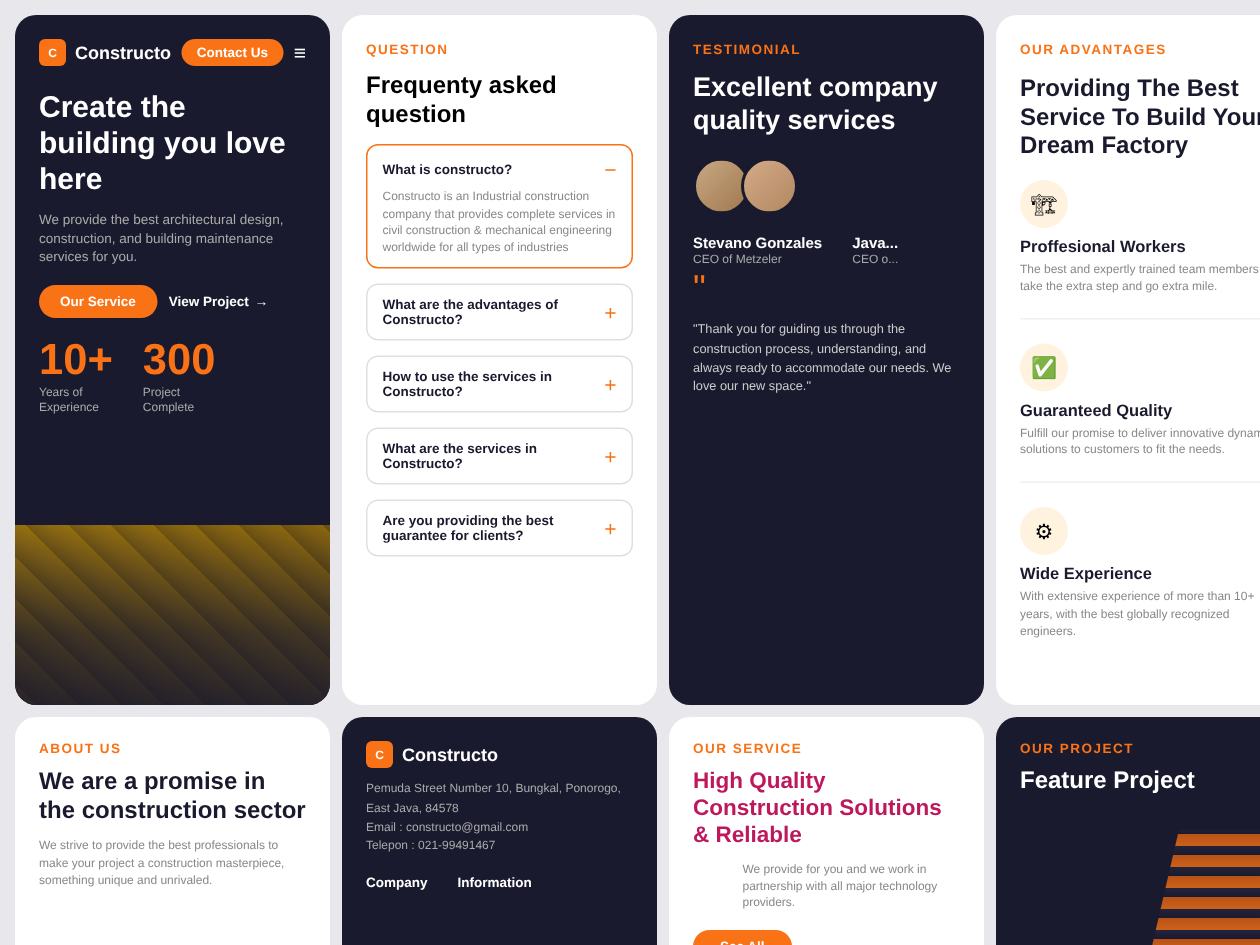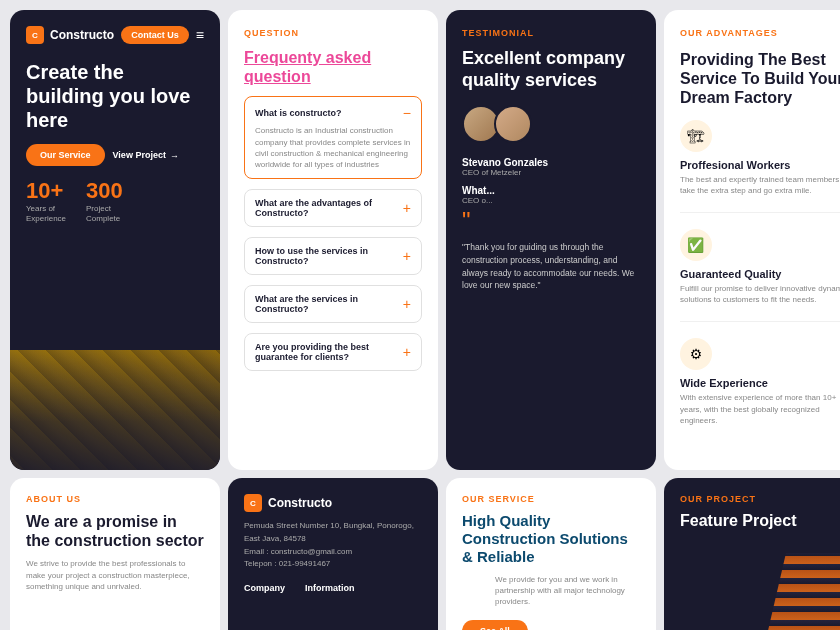--- a/index.html
+++ b/index.html
@@ -100,21 +100,21 @@
       font-weight: 600;
       cursor: pointer;
       display: flex; align-items: flex-end; gap: 4px;
     }
     .stats {
       display: flex;
       gap: 20px;
       margin-top: 4px;
     }
     .stat-num {
-      font-size: 22px;
+      font-size: 29px;
       font-weight: 800;
       color: #f97316;
     }
     .stat-label {
       font-size: 8px;
       color: #aaa;
       line-height: 1.3;
     }
     .hero-img {
       position: absolute;
@@ -143,23 +143,22 @@
     .section-label {
       font-size: 9px;
       font-weight: 700;
       color: #f97316;
       text-transform: uppercase;
       letter-spacing: 1px;
     }
     .card-faq h2 {
       font-size: 16px;
       font-weight: 800;
-      color: #ec4899;
+      color: #000000;
       line-height: 1.2;
-      text-decoration: underline;
     }
     .faq-item {
       border: 1px solid #e0e0e0;
       border-radius: 8px;
       padding: 8px 10px;
       cursor: pointer;
     }
     .faq-item.active {
       border-color: #f97316;
     }
@@ -211,23 +210,22 @@
       width: 38px; height: 38px;
       border-radius: 50%;
       border: 2px solid #1a1a2e;
       overflow: hidden;
       margin-right: -6px;
     }
     .avatar-1 { background: linear-gradient(135deg, #c8a882, #a07850); }
     .avatar-2 { background: linear-gradient(135deg, #d4aa88, #b08860); }
     .testimonial-info {
       display: flex;
-      gap: 8px;
-      margin-top: 4px;
-      flex-direction: column;
+      gap: 20px;
+      margin-top: 4px;
     }
     .testimonial-person {}
     .testimonial-name {
       font-size: 10px;
       font-weight: 700;
     }
     .testimonial-role {
       font-size: 8px;
       color: #aaa;
     }
@@ -338,21 +336,21 @@
     
     .card-service {
       padding: 16px;
       display: flex;
       flex-direction: column;
       gap: 8px;
     }
     .card-service h2 {
       font-size: 15px;
       font-weight: 800;
-      color: #0c4a6e;
+      color: #be185d;
       line-height: 1.2;
     }
     .card-service p {
       font-size: 8px;
       color: #888;
       line-height: 1.4;
       margin-left: 33px;
     }
     .btn-see-all {
       background: #f97316;
@@ -400,20 +398,21 @@
 <div class="card card-hero">
   <div class="top-bar">
     <div class="logo">
       <div class="logo-icon">C</div>
       <span>Constructo</span>
     </div>
     <button class="btn-contact">Contact Us</button>
     <span class="menu-icon">≡</span>
   </div>
   <h1 class="hero-title">Create the building you love here</h1>
+  <p class="hero-desc">We provide the best architectural design, construction, and building maintenance services for you.</p>
   <div class="hero-buttons">
     <button class="btn-service">Our Service</button>
     <button class="btn-project">
       <span>View Project</span>
       <span>→</span>
     </button>
   </div>
   <div class="stats">
     <div class="stat">
       <div class="stat-num">10+</div>
@@ -478,21 +477,21 @@
     <div class="avatar avatar-1"></div>
     <div class="avatar avatar-2"></div>
   </div>
 
   <div class="testimonial-info">
     <div class="testimonial-person">
       <div class="testimonial-name">Stevano Gonzales</div>
       <div class="testimonial-role">CEO of Metzeler</div>
     </div>
     <div class="testimonial-person">
-      <div class="testimonial-name">What...</div>
+      <div class="testimonial-name">Java...</div>
       <div class="testimonial-role">CEO o...</div>
     </div>
   </div>
 
   <div class="quote-mark">"</div>
   <p class="testimonial-quote">"Thank you for guiding us through the construction process, understanding, and always ready to accommodate our needs. We love our new space."</p>
 </div>
 
 <div class="card card-advantages">
   <span class="section-label">OUR ADVANTAGES</span>

